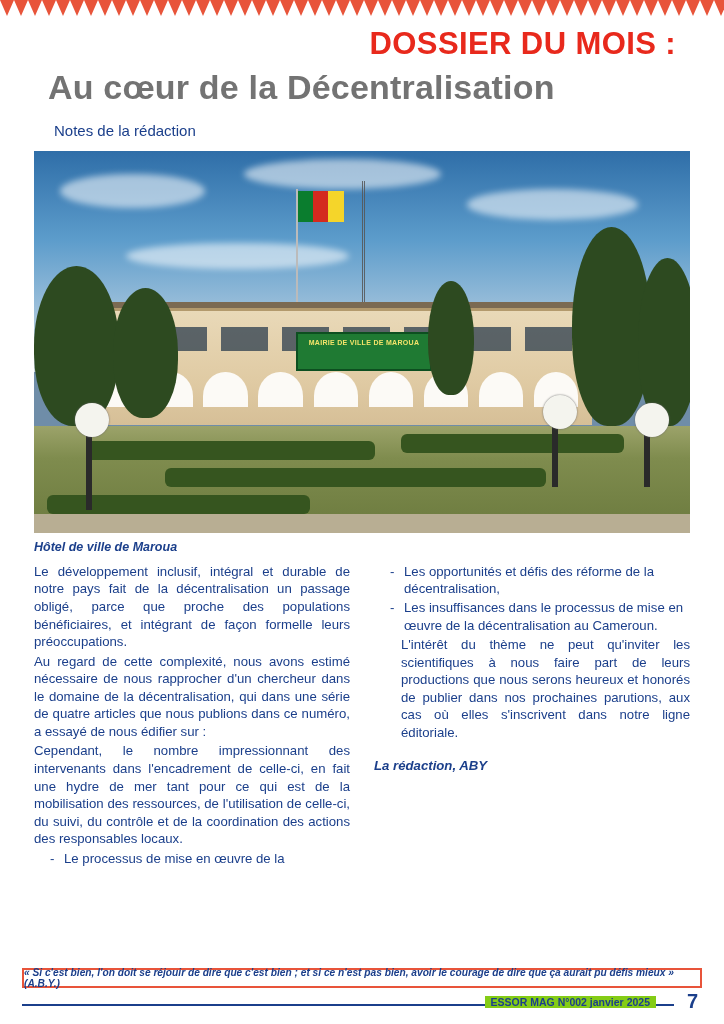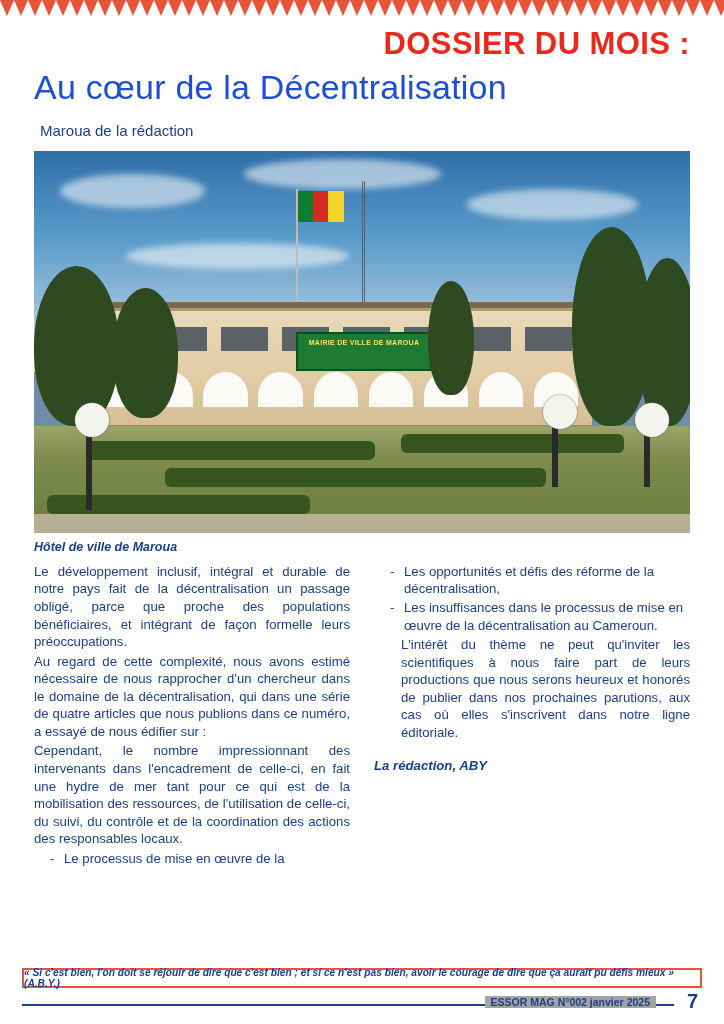--- a/index.html
+++ b/index.html
@@ -35,34 +35,34 @@
   .page {
     position: absolute;
     top: 16px;
     left: 0;
     width: 724px;
     height: 1008px;
   }
 
   
   .hdr {
-    padding: 0 34px;
+    padding: 0 48px;
   }
   .dossier {
     text-align: right;
     color: #e8291c;
     font-weight: bold;
     font-size: 31px;
     letter-spacing: 0.4px;
     margin-top: 12px;
     line-height: 1.05;
   }
   .title-main {
-    color: #1d4ed8;
-    font-weight: normal;
+    color: #737373;
+    font-weight: bold;
     font-size: 34px;
     margin-top: 8px;
     letter-spacing: 0.2px;
     line-height: 1.1;
   }
   .subtitle {
     color: #1b3f8b;
     font-size: 15px;
     margin-top: 16px;
     margin-left: 6px;
@@ -290,21 +290,21 @@
     position: absolute;
     left: 0; top: 10px;
     width: 652px;
     height: 2px;
     background: #1b3f8b;
   }
   .footer-mag {
     position: absolute;
     right: 46px;
     top: 2px;
-    background: #a3a3a3;
+    background: #84cc16;
     padding: 0 6px;
     color: #1b3f8b;
     font-size: 10.5px;
     font-weight: bold;
   }
   .page-num {
     position: absolute;
     right: 4px;
     top: -4px;
     color: #1b3f8b;
@@ -368,21 +368,21 @@
     <div class="tri"></div>
     <div class="tri"></div>
     <div class="tri"></div>
   </div>
 
 <div class="page">
 
   <div class="hdr">
     <div class="dossier">DOSSIER DU MOIS :</div>
     <div class="title-main">Au cœur de la Décentralisation</div>
-    <div class="subtitle">Maroua de la rédaction</div>
+    <div class="subtitle">Notes de la rédaction</div>
   </div>
 
   <div class="photo-wrap">
     <div class="sky"></div>
     <div class="cloud" style="left:4%;top:6%;width:22%;height:9%;"></div>
     <div class="cloud" style="left:32%;top:2%;width:30%;height:8%;"></div>
     <div class="cloud" style="left:66%;top:10%;width:26%;height:8%;"></div>
     <div class="cloud" style="left:14%;top:24%;width:34%;height:7%;"></div>
 
     <div class="mast"></div>

